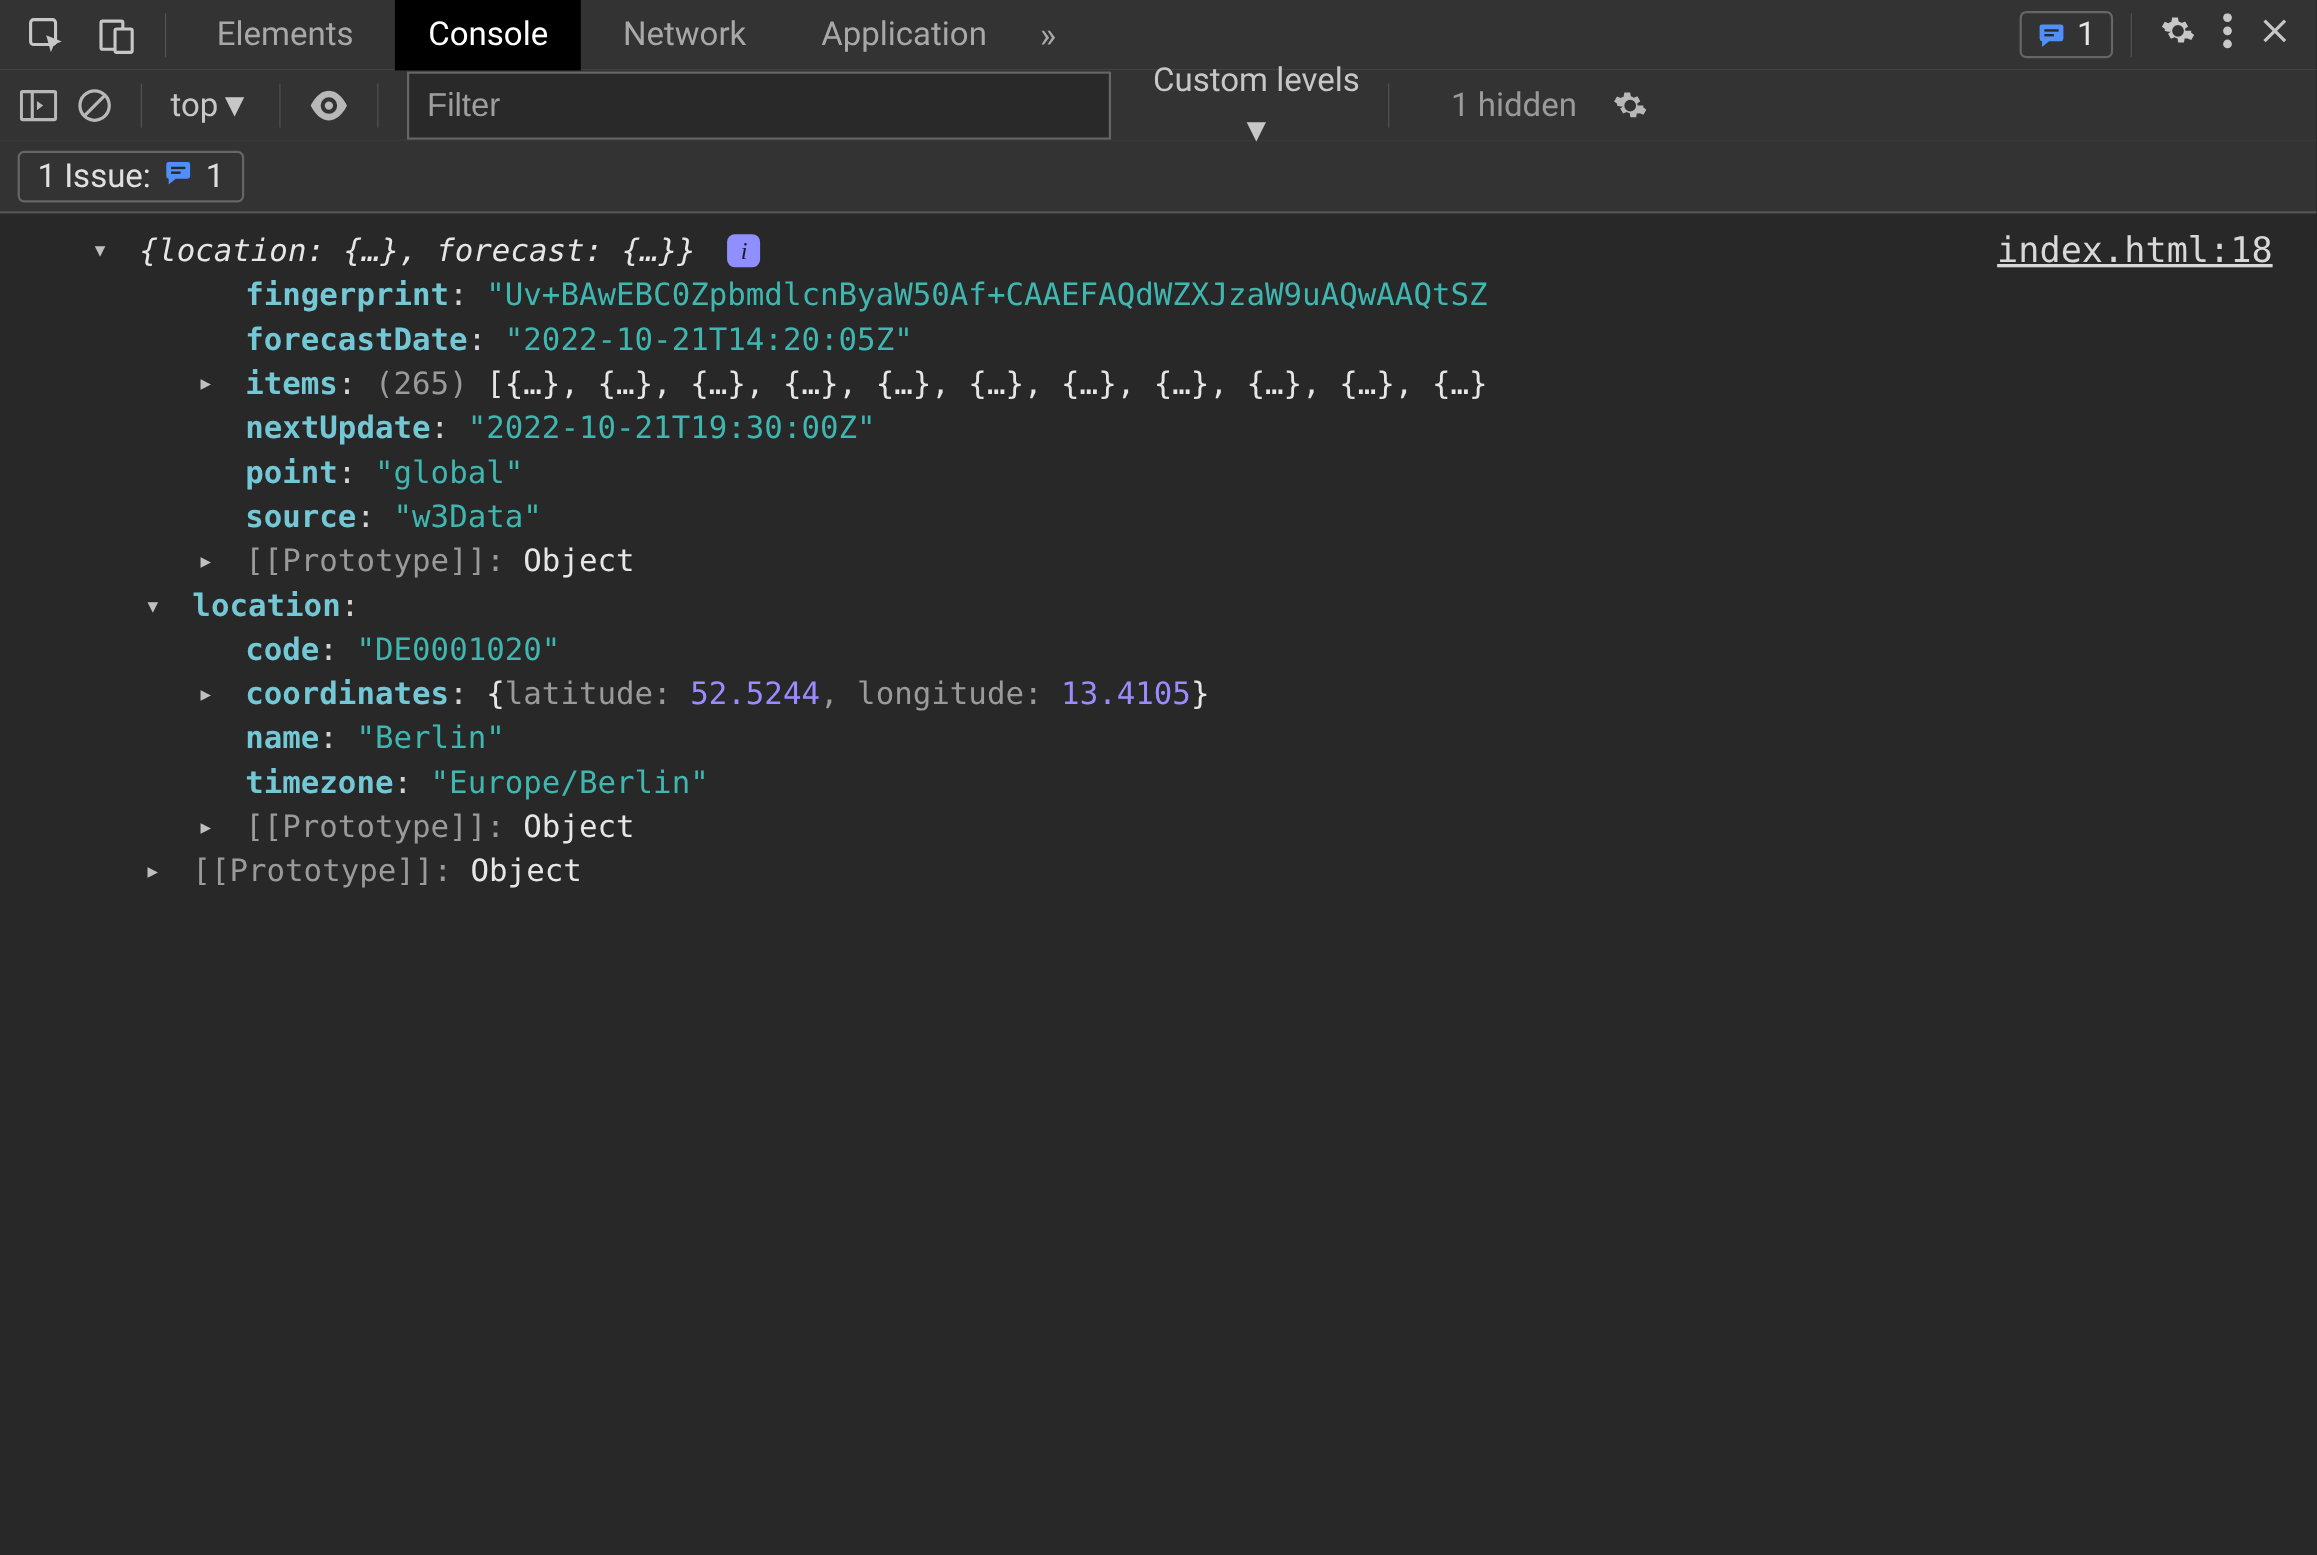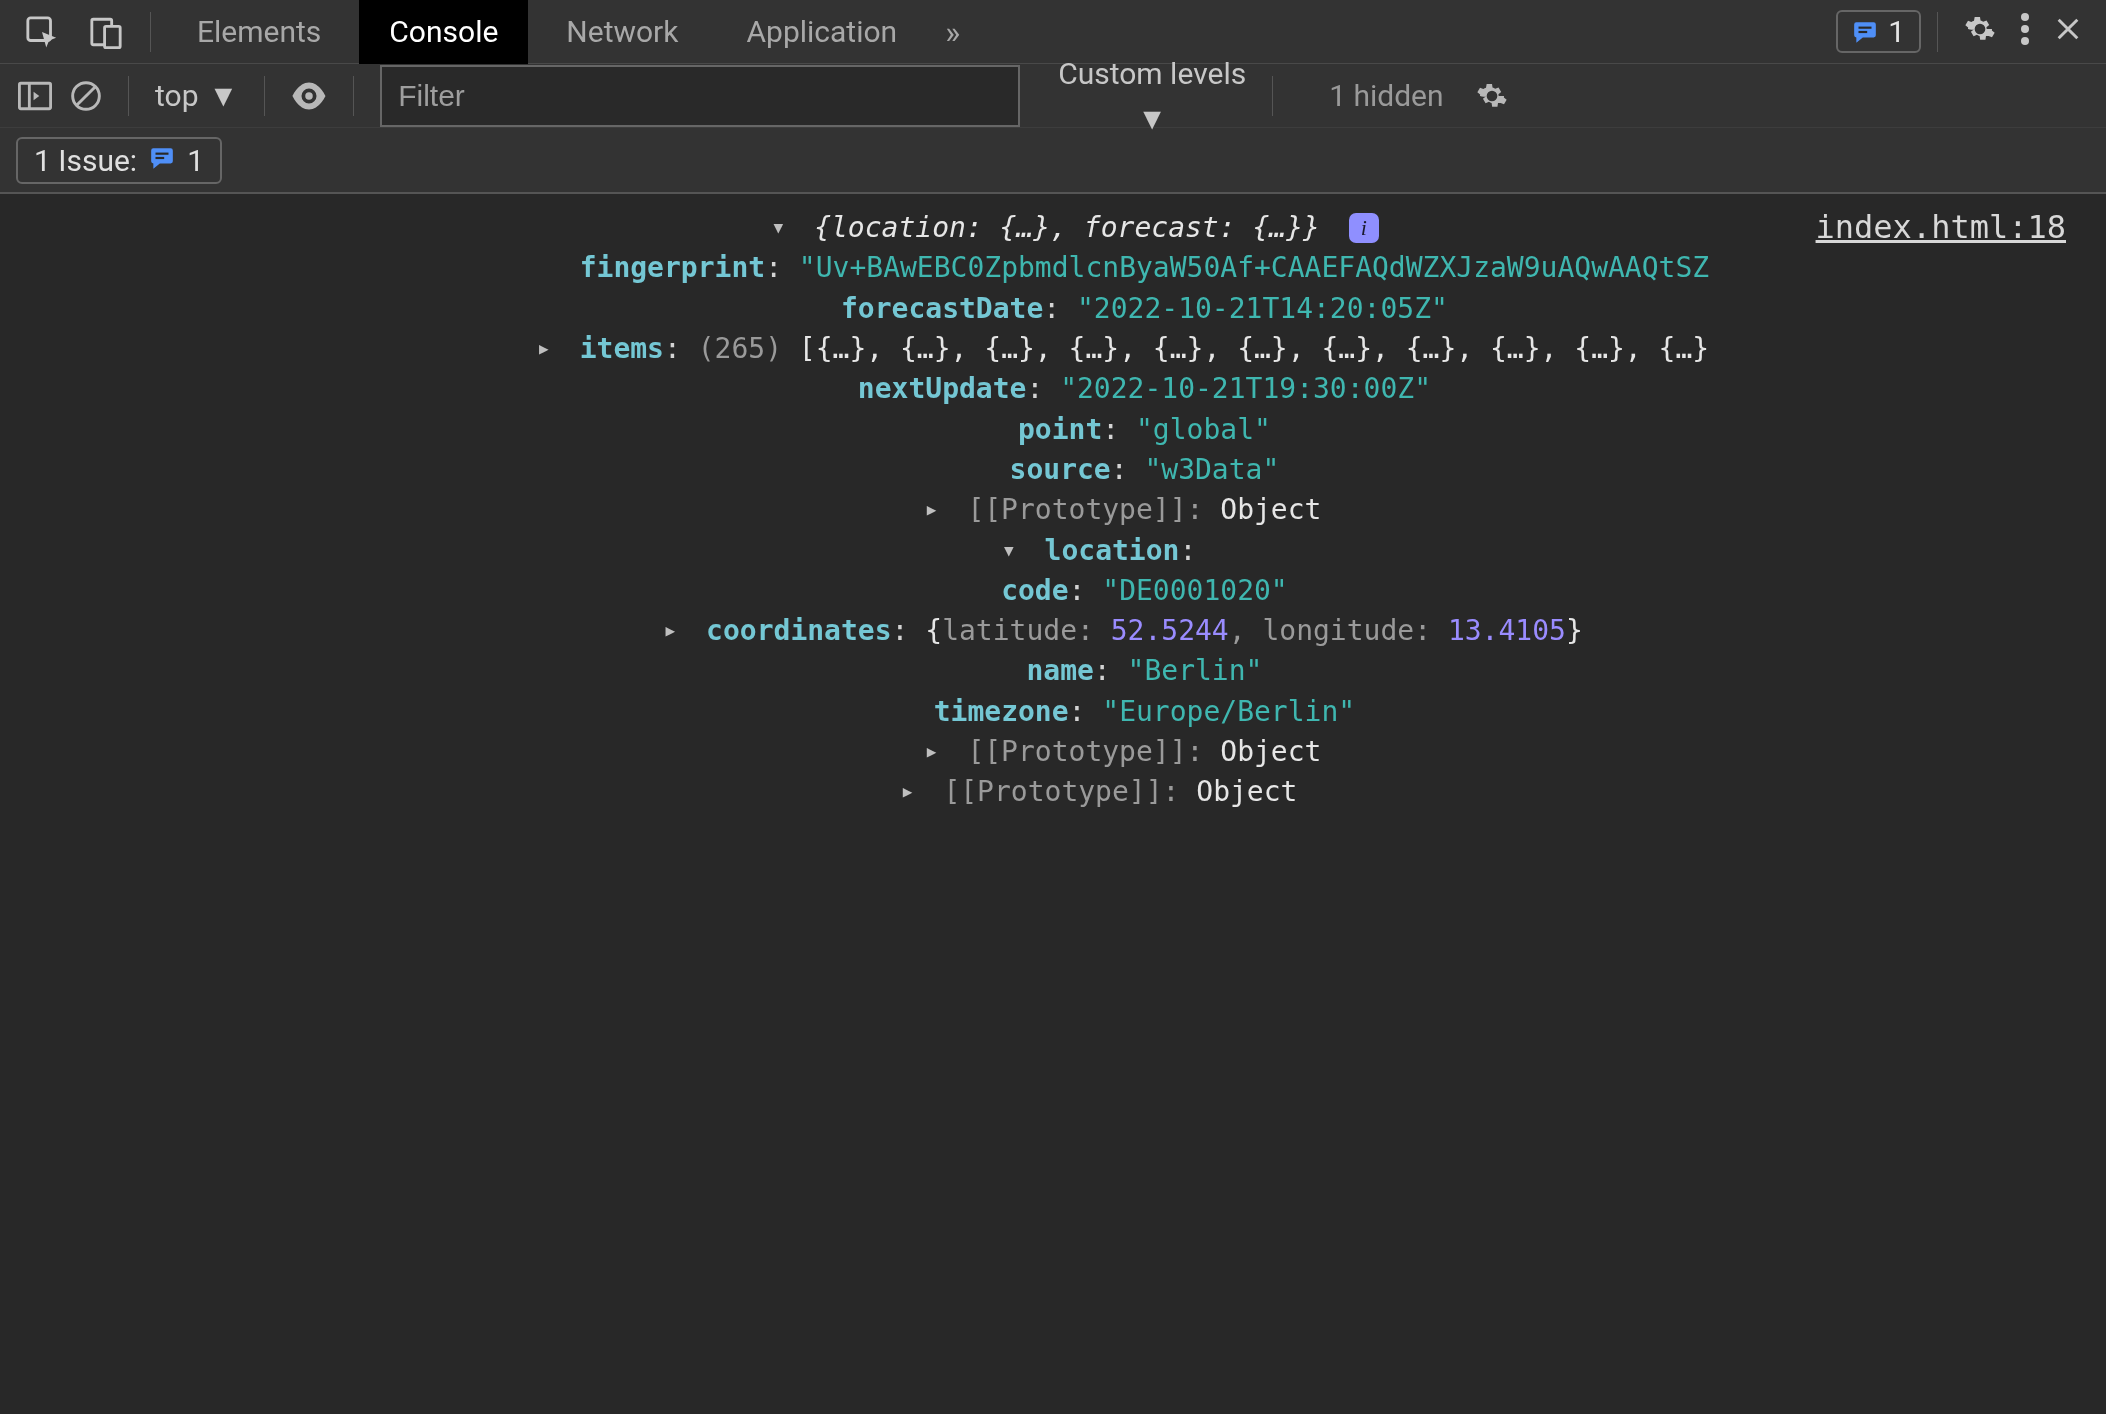--- a/index.html
+++ b/index.html
@@ -57,21 +57,21 @@
     align-items: center;
     height: 64px;
     background: #333333;
     border-bottom: 1px solid #3d3d3d;
     padding: 0 18px;
     gap: 18px;
   }
   .toolbar .tool { color: #b8b8b8; display:flex; align-items:center; justify-content:center; }
   .context-select {
     color: #c7c7c7; font-size: 30px;
-    display:flex; align-items:center; gap: 10px;
+    display:flex; align-items:center; 
   }
   .filter-input {
     width: 640px;
     height: 62px;
     background: #292929;
     border: 2px solid #666;
     color: #c7c7c7;
     font-size: 30px;
     padding: 0 16px;
   }
@@ -110,21 +110,21 @@
     position: absolute;
     right: 40px;
     top: 14px;
     color: #d8d8d8;
     text-decoration: underline;
     font-family: "SF Mono", Menlo, Monaco, Consolas, monospace;
     font-size: 32px;
     cursor: pointer;
   }
   .tree { line-height: 1.44; }
-  .row { white-space: nowrap; text-align: center; }
+  .row { white-space: nowrap; }
   .ind1 { padding-left: 48px; }
   .ind2 { padding-left: 96px; }
   .arrow {
     display:inline-block; width: 22px; text-align:center;
     color: #bfbfbf; margin-right: 8px;
   }
   .arrow.down::before { content: "▼"; font-size: 16px; position: relative; top: -4px; }
   .arrow.right::before { content: "▶"; font-size: 16px; position: relative; top: -4px; }
   .summary { font-style: italic; color: #e6e6e6; }
   .key    { color: #74c7d4; font-weight: 600; }

